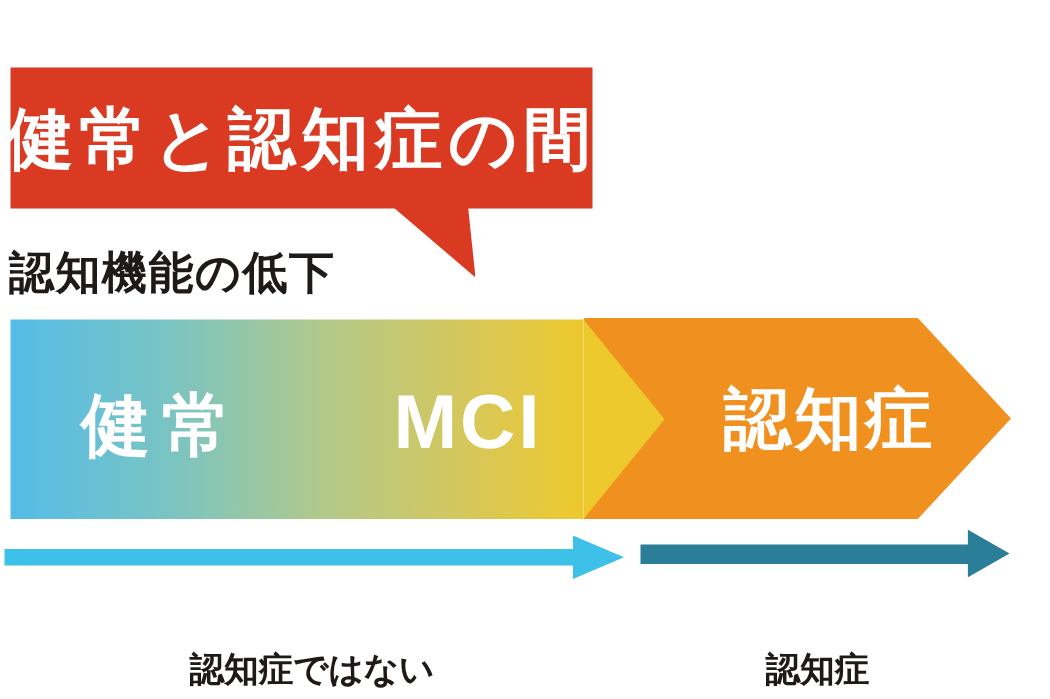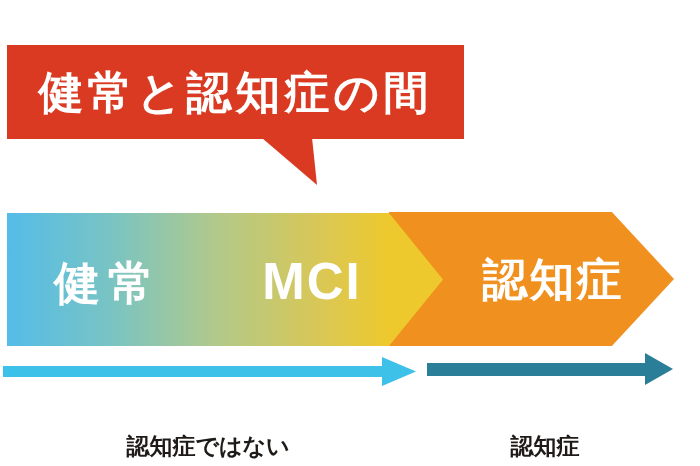--- a/index.html
+++ b/index.html
@@ -13,21 +13,21 @@
     width: 700px;
     height: 466px;
     background: #ffffff;
     overflow: hidden;
   }
   .abs { position: absolute; }
 
   
   .bubble {
     left: 7px; top: 45px;
-    width: 457px; height: 94px;
+    width: 388px; height: 94px;
     background: var(--red, #da3a22);
     display: flex; align-items: center; justify-content: center;
   }
   .bubble-text {
     color: #ffffff;
     font-size: 45px;
     font-weight: bold;
     letter-spacing: 4px;
     white-space: nowrap;
     line-height: 1;
@@ -133,20 +133,21 @@
 </head>
 <body>
 
 <div id="stage">
 
   <div class="abs bubble">
     <span class="bubble-text">健常と認知症の間</span>
   </div>
   <div class="abs bubble-tail"></div>
 
+  <div class="abs heading">認知機能の低下</div>
 
   <div class="abs band"></div>
   <div class="abs band-tip"></div>
 
   <div class="abs orange-arrow"></div>
 
   <div class="abs stage-label stage-mci">MCI</div>
   <div class="abs stage-label stage-healthy">健常</div>
   <div class="abs stage-label stage-dementia">認知症</div>
 

